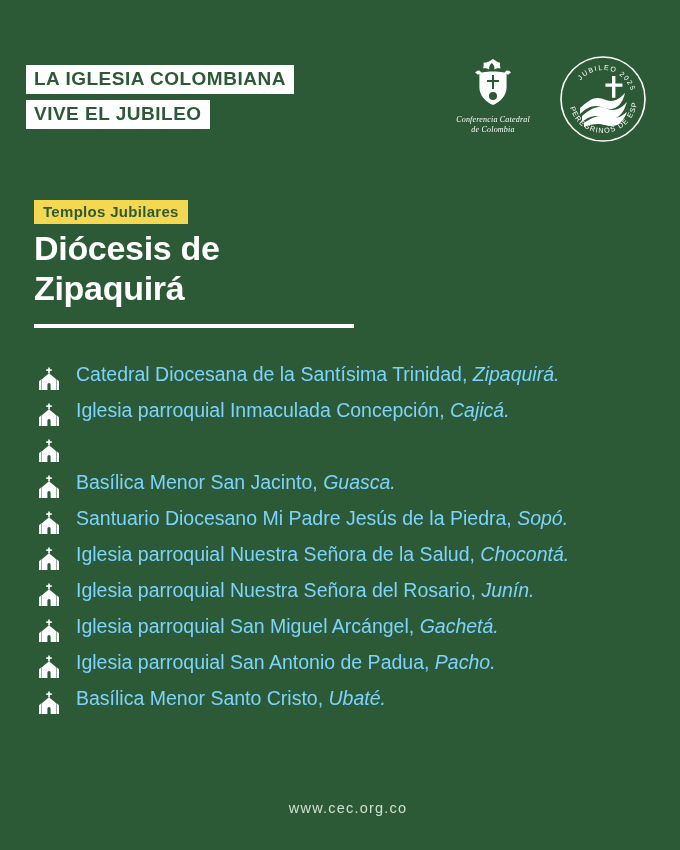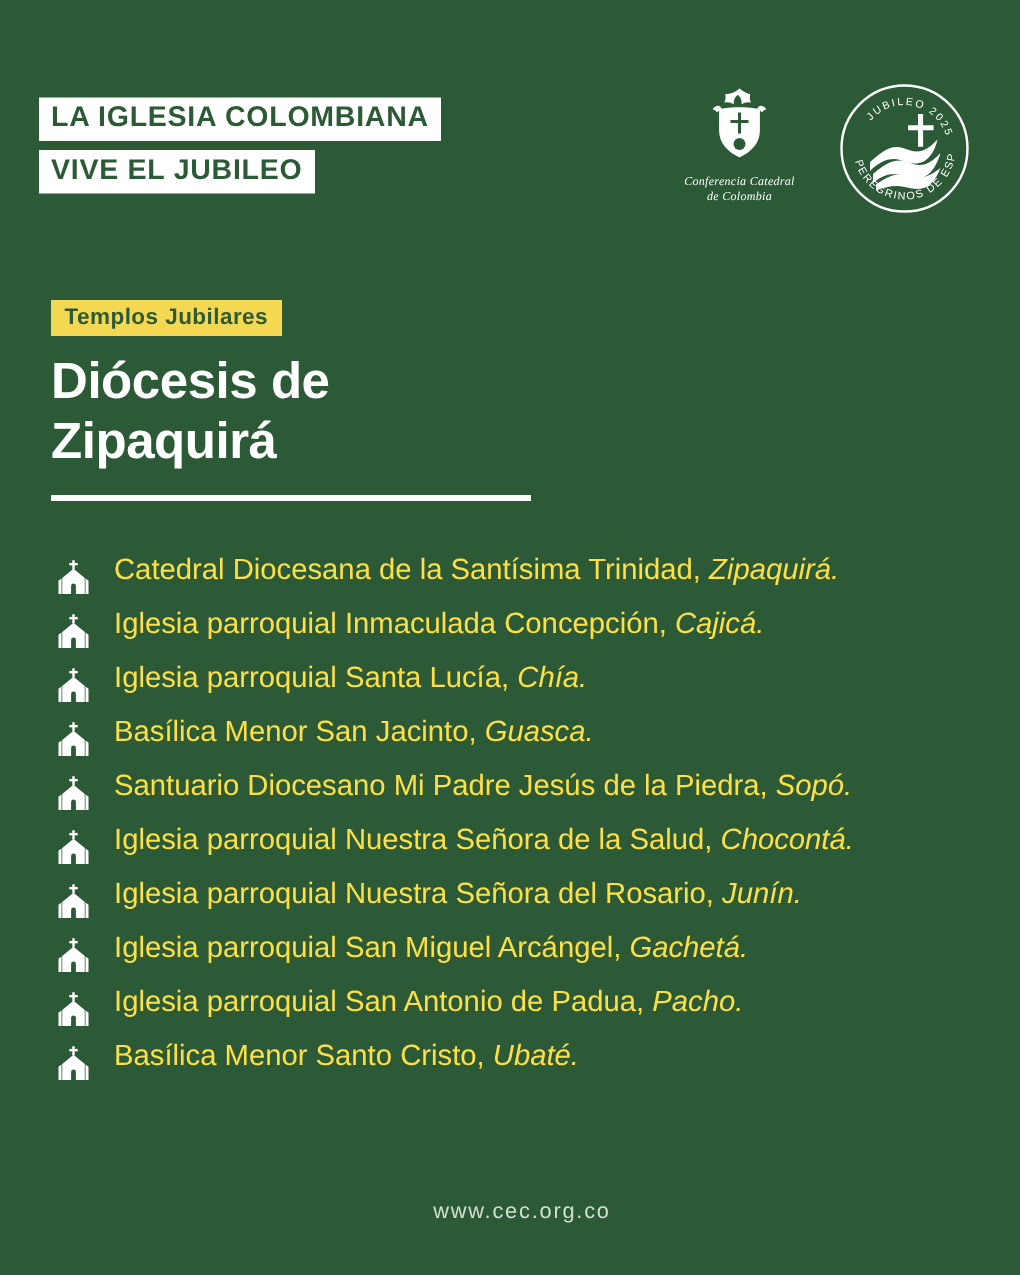--- a/index.html
+++ b/index.html
@@ -80,21 +80,21 @@
     font-size: 15px;
     letter-spacing: 0.3px;
     padding: 3px 9px 4px 9px;
     text-align: center;
   }
   .title {
     color: #ffffff;
     font-size: 34px;
     font-weight: bold;
     line-height: 1.18;
-    margin-top: 10px;
+    margin-top: 4px;
     letter-spacing: -0.3px;
   }
   .rule {
     width: 320px;
     height: 4px;
     background: #ffffff;
     margin-top: 16px;
   }
   
   .list {
@@ -108,21 +108,21 @@
     gap: 14px;
     margin-bottom: 7px;
   }
   .church-icon {
     flex: 0 0 auto;
     width: 26px;
     height: 24px;
     margin-top: 5px;
   }
   .entry {
-    color: #fde047;
+    color: #7dd3fc;
     font-size: 19.5px;
     line-height: 1.27;
     max-width: 560px;
   }
   .entry .place {
     font-style: italic;
   }
   
   .footer {
     position: absolute;
@@ -232,21 +232,20 @@
         <svg class="church-icon" viewBox="0 0 26 24">
           <g fill="#ffffff">
             <rect x="12.2" y="0.5" width="1.6" height="6"></rect>
             <rect x="10.2" y="2.3" width="5.6" height="1.6"></rect>
             <path d="M13 6.2 L20.5 12.4 L20.5 23 L5.5 23 L5.5 12.4 Z"></path>
             <path d="M3 14.2 L5 12.6 L5 23 L3 23 Z"></path>
             <path d="M23 14.2 L21 12.6 L21 23 L23 23 Z"></path>
           </g>
           <path d="M11.4 23 L11.4 17.6 a1.6 1.6 0 0 1 3.2 0 L14.6 23 Z" fill="#2d5a36"></path>
         </svg>
-        <div class="entry"><span>Iglesia parroquial Santa Lucía,</span> <span class="place">Chía.</span></div>
       </li>
       <li>
         <svg class="church-icon" viewBox="0 0 26 24">
           <g fill="#ffffff">
             <rect x="12.2" y="0.5" width="1.6" height="6"></rect>
             <rect x="10.2" y="2.3" width="5.6" height="1.6"></rect>
             <path d="M13 6.2 L20.5 12.4 L20.5 23 L5.5 23 L5.5 12.4 Z"></path>
             <path d="M3 14.2 L5 12.6 L5 23 L3 23 Z"></path>
             <path d="M23 14.2 L21 12.6 L21 23 L23 23 Z"></path>
           </g>

